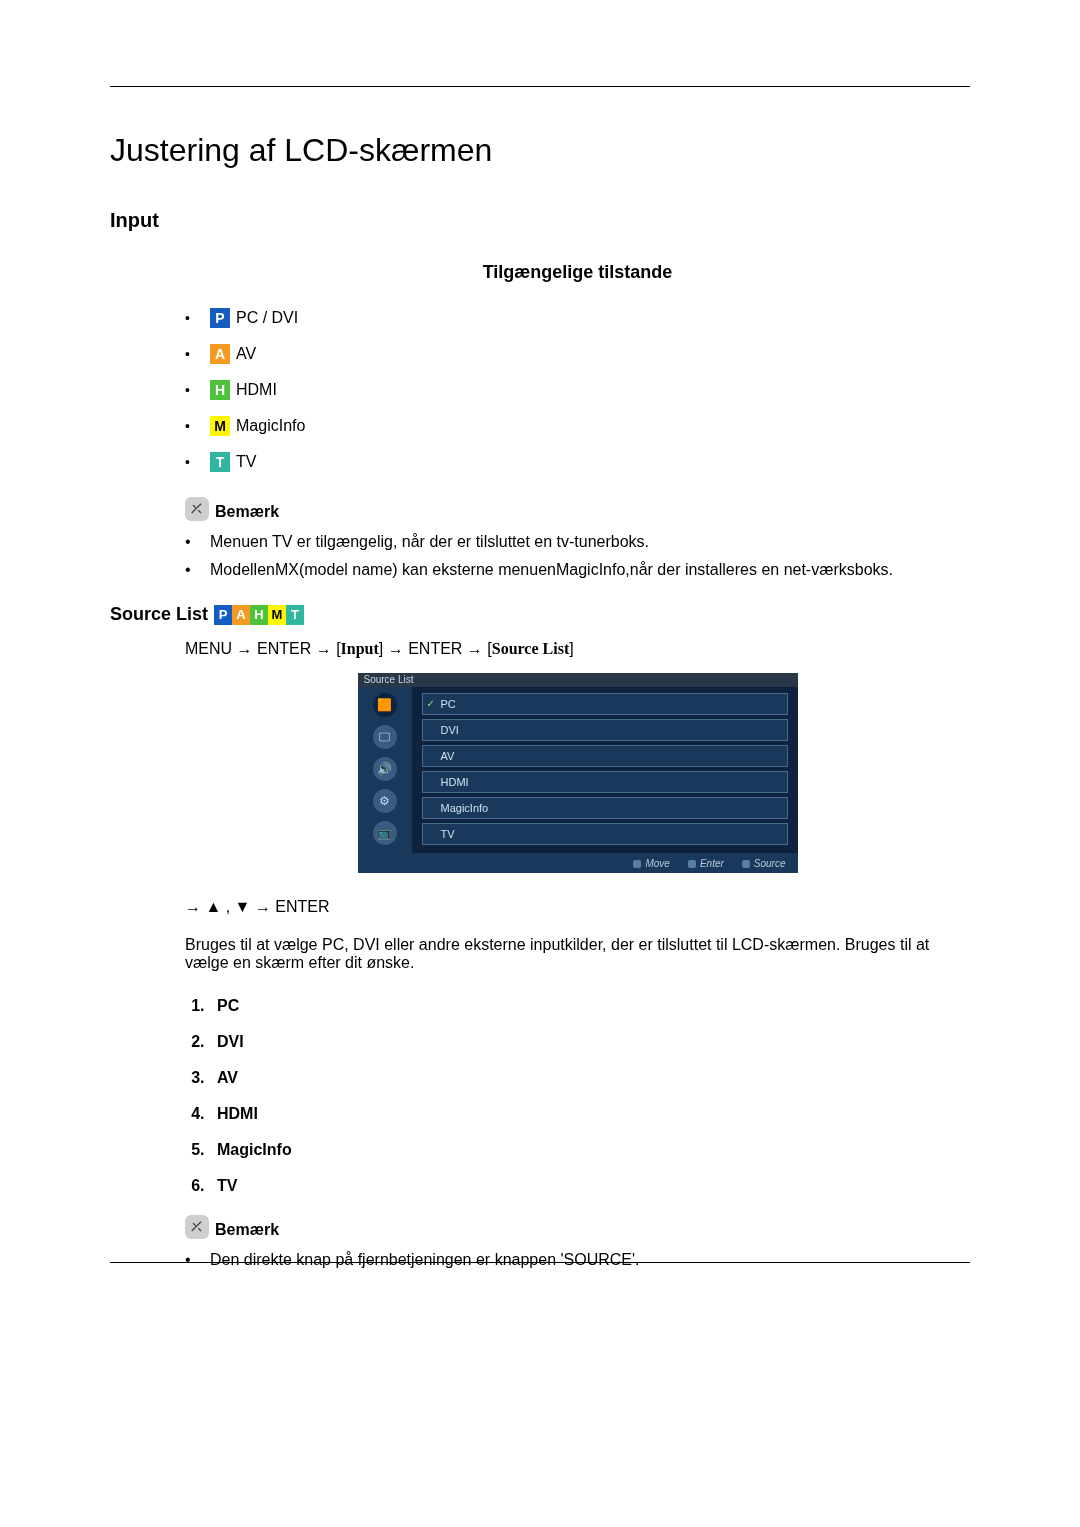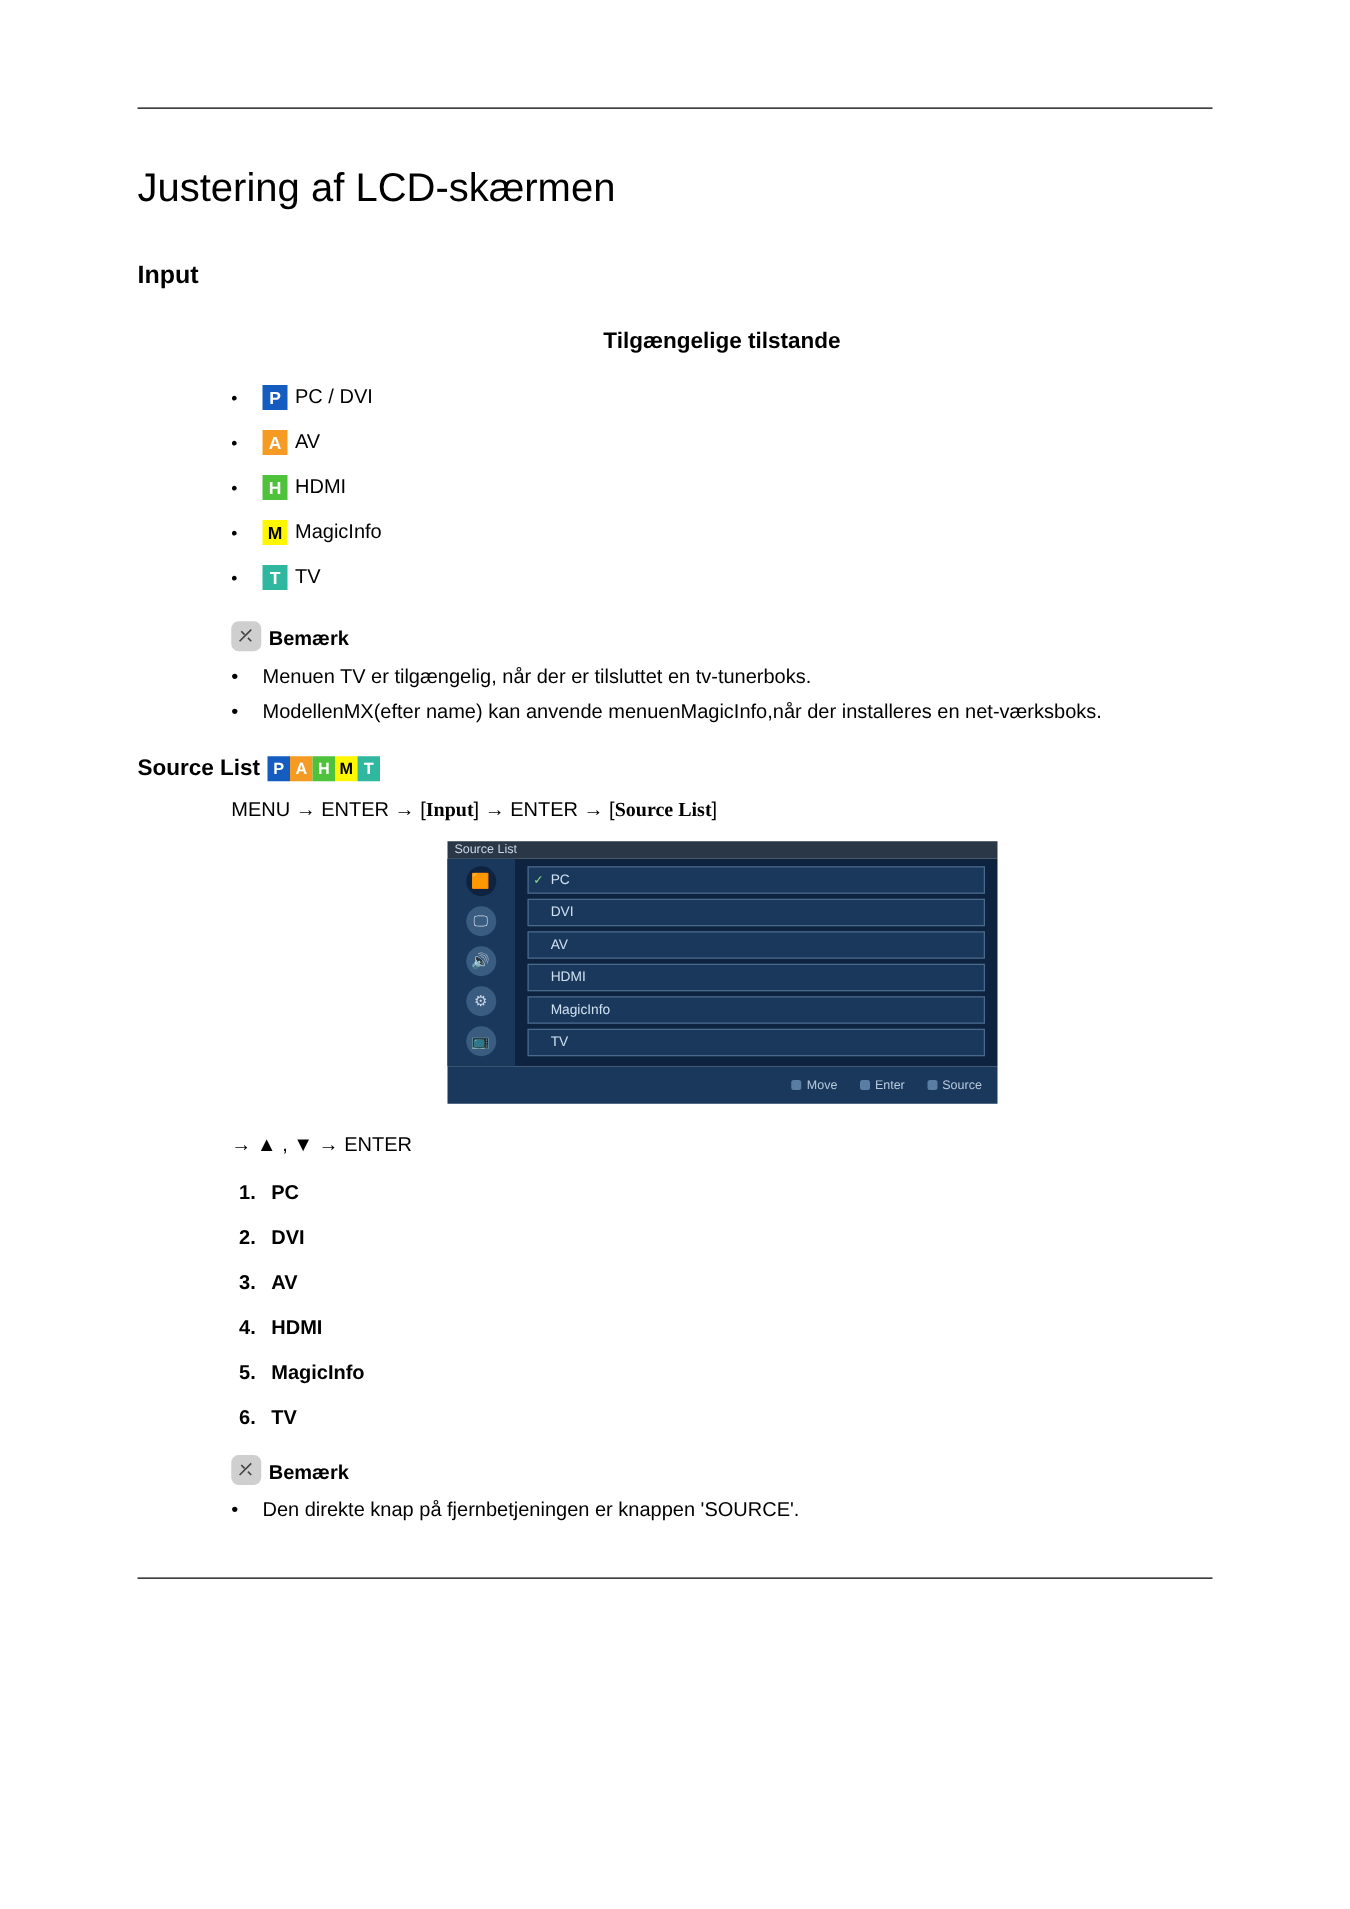--- a/index.html
+++ b/index.html
@@ -183,25 +183,25 @@
     gap: 4px;
   }
   .osd-item .check {
     width:10px;height:10px;background:#1a385b;display:inline-block;
   }
   .osd-item.sel .check::after{
     content:"✓"; color:#8be38b; font-size:10px; position:relative; top:-3px;
   }
   .osd-item .lbl { color:#cfe0f2; font-size:11px;}
   .osd-footer {
-    height: 30px;
+    height: 20px;
     background: #1a385b;
     display:flex; justify-content:flex-end; align-items:center;
     gap:18px; padding: 0 12px;
-    font-size:10px; color:#b7c9de;
+    font-size:10px; color:#b7c9de;font-style:italic;
   }
   .osd-footer span::before{
     content:""; display:inline-block; width:8px;height:8px;
     background:#5a7ea3; border-radius:2px; margin-right:4px; vertical-align:middle;
   }
 
   .nav-keys {
     font-size: 16px;
     margin-bottom: 20px;
   }
@@ -280,21 +280,21 @@
       <span class="note-label">Bemærk</span>
     </div>
 
     <ul class="bullet-text">
       <li>
         <span class="dot">•</span>
         <span class="txt">Menuen TV er tilgængelig, når der er tilsluttet en tv-tunerboks.</span>
       </li>
       <li>
         <span class="dot">•</span>
-        <span class="txt">ModellenMX(efter name) kan anvende menuenMagicInfo,når der installeres en net-værksboks.</span>
+        <span class="txt">ModellenMX(model name) kan eksterne menuenMagicInfo,når der installeres en net-værksboks.</span>
       </li>
     </ul>
   </div>
 
   <div class="source-list-heading">
     <span>Source List</span>
     <span class="badge-strip">
       <span class="mode-badge bg-blue">P</span>
       <span class="mode-badge bg-orange">A</span>
       <span class="mode-badge bg-green">H</span>
@@ -351,20 +351,21 @@
       </div>
       <div class="osd-footer">
         <span>Move</span>
         <span>Enter</span>
         <span>Source</span>
       </div>
     </div>
 
     <div class="nav-keys">→ ▲ , ▼ → ENTER</div>
 
+    <div class="para">Bruges til at vælge PC, DVI eller andre eksterne inputkilder, der er tilsluttet til LCD-skærmen. Bruges til at vælge en skærm efter dit ønske.</div>
 
     <ol class="num-list">
       <li>PC</li>
       <li>DVI</li>
       <li>AV</li>
       <li>HDMI</li>
       <li>MagicInfo</li>
       <li>TV</li>
     </ol>
 

